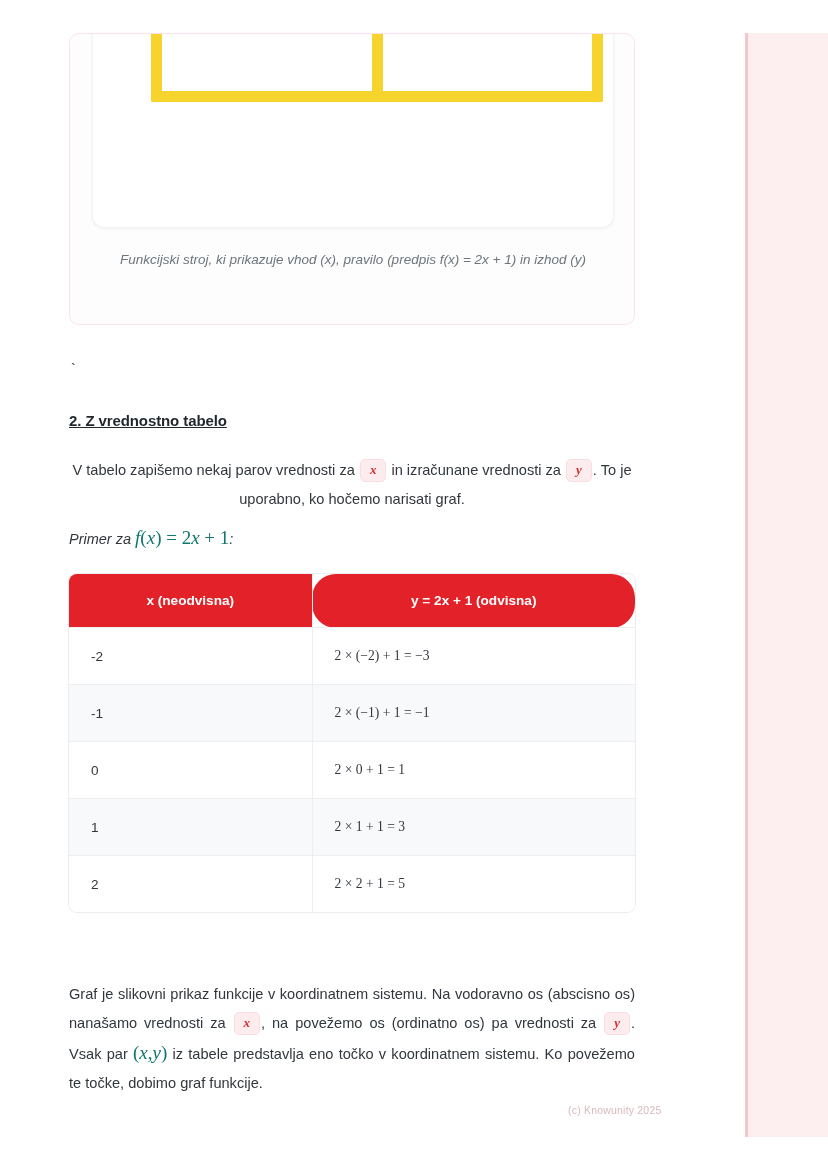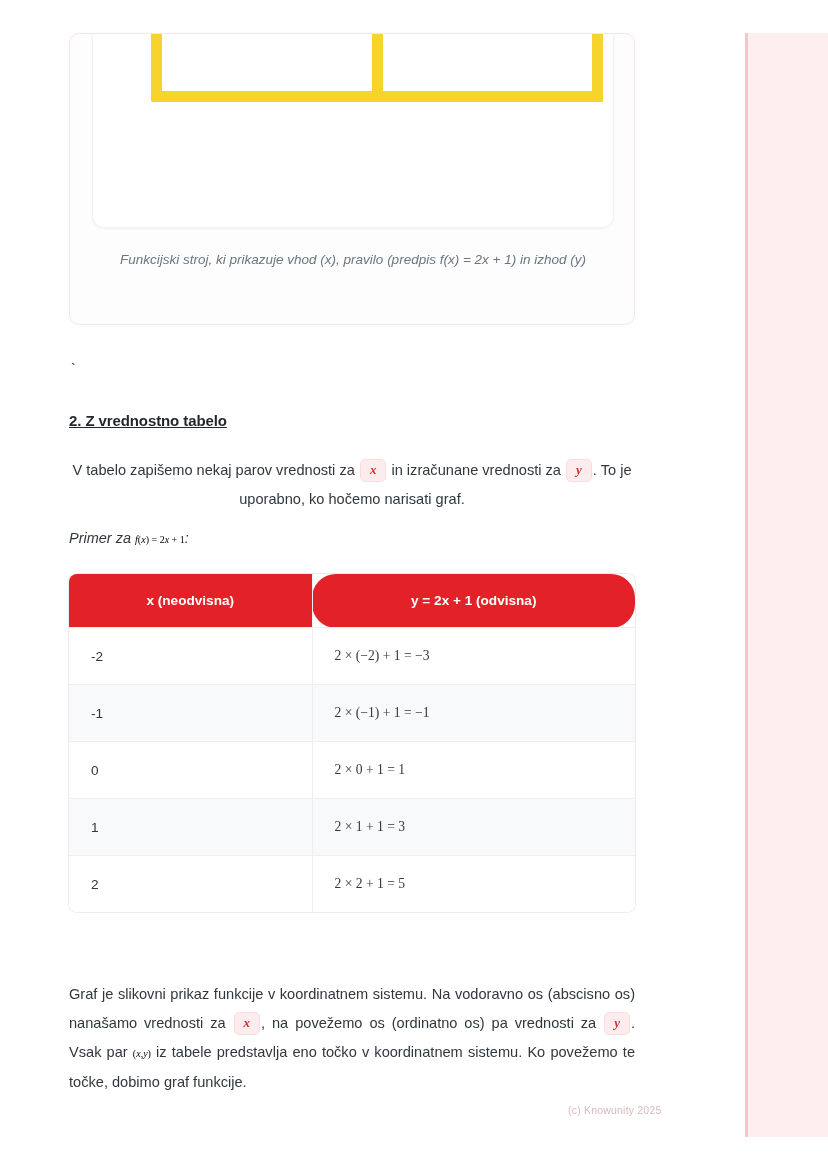--- a/index.html
+++ b/index.html
@@ -141,22 +141,22 @@
     color: #31373d;
     font-style: italic;
   }
   .math-italic .mathtex {
     font-style: normal;
   }
 
   
   .mathtex {
     font-family: "Liberation Serif", "DejaVu Serif", serif;
-    font-size: 10px;
-    color: #000000;
+    font-size: 19px;
+    color: #0f766e;
   }
   .mathtex i, .mathtex .v {
     font-style: italic;
   }
 
   
   .code-chip {
     display: inline-block;
     background: #fdecee;
     border: 1px solid #fadde0;

